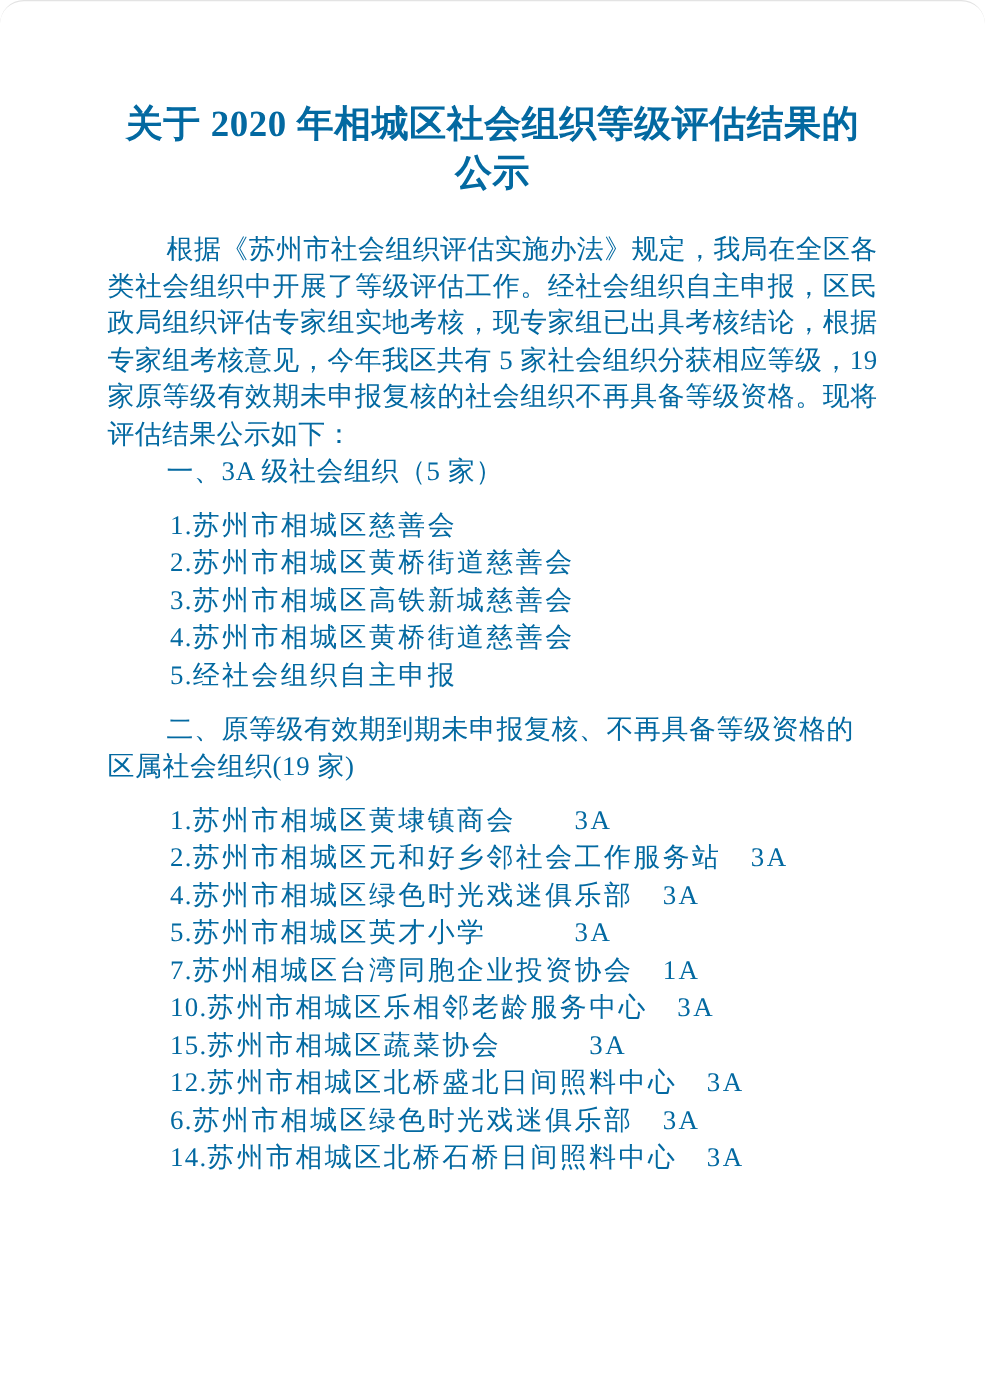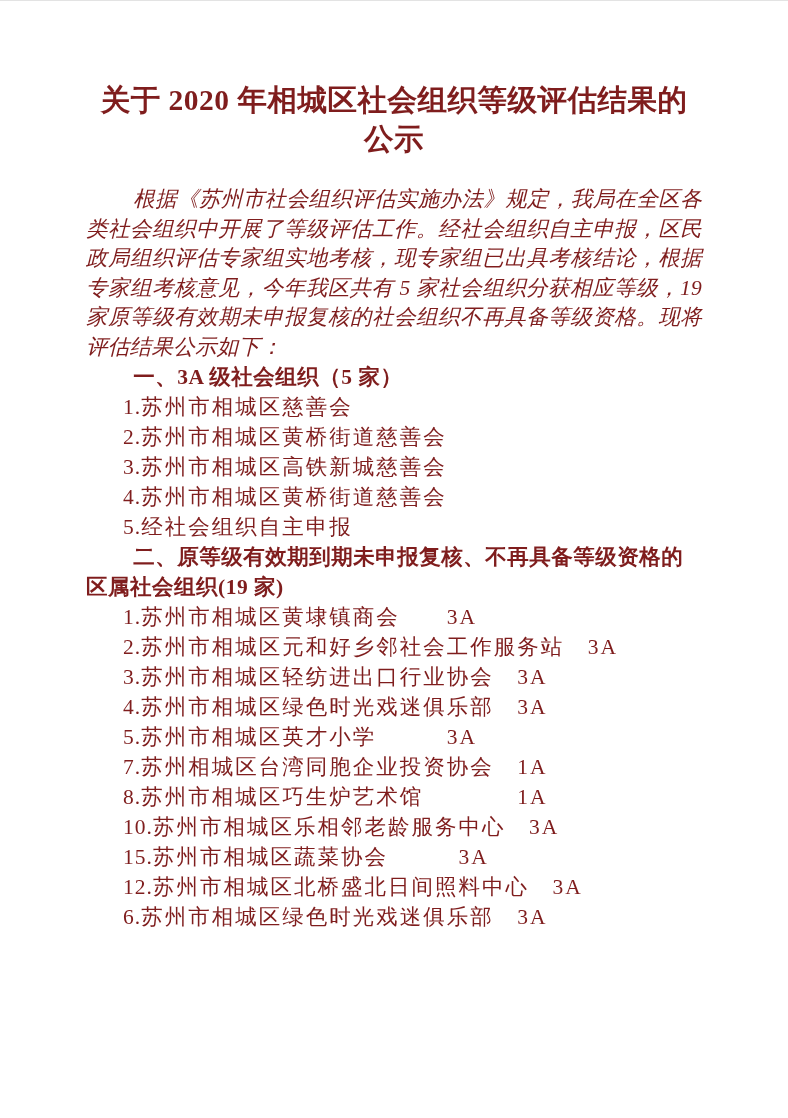--- a/index.html
+++ b/index.html
@@ -1,36 +1,36 @@
 <!DOCTYPE html>
 <html><head>
 <meta charset="utf-8">
 <style>
   html,body { margin:0; padding:0; background:#ffffff; }
   .page {
     width:788px; height:1118px; box-sizing:border-box;
     padding:80px 86px 0 86px;
     border-top:1px solid #e3e3e3;
     font-family:"Liberation Serif","DejaVu Serif",serif;
-    color:#7f1d1d; background:#ffffff; overflow:hidden;
+    color:#0369a1; background:#ffffff; overflow:hidden;border-radius:19px;
   }
   .title {
     margin:0 0 26px 0;
     font-size:29.5px; font-weight:bold; text-align:center;
     line-height:39px; letter-spacing:0.5px;
   }
   .intro {
     margin:0; font-size:21.5px; line-height:29.5px;
-    text-align:justify; text-indent:2.2em; letter-spacing:0.3px;font-style:italic;
+    text-align:justify; text-indent:2.2em; letter-spacing:0.3px;
   }
   .heading {
-    margin:0; font-size:21.5px; font-weight:bold;
+    margin:0; font-size:21.5px; font-weight:normal;
     line-height:30px; text-indent:2.2em; letter-spacing:0.5px;
   }
-  .list { margin:0; }
+  .list { margin:13px; }
   .list-item {
     font-size:21.5px; line-height:30px;
     padding-left:37px; letter-spacing:2px; white-space:pre;
   }
   .list-item .no { letter-spacing:1px; }
 </style>
 </head>
 <body>
 
 <div class="page">
@@ -44,23 +44,22 @@
       <div class="list-item"><span class="no">2.</span><span>苏州市相城区黄桥街道慈善会</span></div>
       <div class="list-item"><span class="no">3.</span><span>苏州市相城区高铁新城慈善会</span></div>
       <div class="list-item"><span class="no">4.</span><span>苏州市相城区黄桥街道慈善会</span></div>
       <div class="list-item"><span class="no">5.</span><span>经社会组织自主申报</span></div>
     </div>
 
   <div class="heading">二、原等级有效期到期未申报复核、不再具备等级资格的区属社会组织(19 家)</div>
   <div class="list" id="list-b">
       <div class="list-item"><span class="no">1.</span><span>苏州市相城区黄埭镇商会</span><span>　　</span><span>3A</span></div>
       <div class="list-item"><span class="no">2.</span><span>苏州市相城区元和好乡邻社会工作服务站</span><span>　</span><span>3A</span></div>
-      <div class="list-item"><span class="no">3.</span><span>苏州市相城区轻纺进出口行业协会</span><span>　</span><span>3A</span></div>
       <div class="list-item"><span class="no">4.</span><span>苏州市相城区绿色时光戏迷俱乐部</span><span>　</span><span>3A</span></div>
       <div class="list-item"><span class="no">5.</span><span>苏州市相城区英才小学</span><span>　　　</span><span>3A</span></div>
       <div class="list-item"><span class="no">7.</span><span>苏州相城区台湾同胞企业投资协会</span><span>　</span><span>1A</span></div>
-      <div class="list-item"><span class="no">8.</span><span>苏州市相城区巧生炉艺术馆</span><span>　　　　</span><span>1A</span></div>
       <div class="list-item"><span class="no">10.</span><span>苏州市相城区乐相邻老龄服务中心</span><span>　</span><span>3A</span></div>
       <div class="list-item"><span class="no">15.</span><span>苏州市相城区蔬菜协会</span><span>　　　</span><span>3A</span></div>
       <div class="list-item"><span class="no">12.</span><span>苏州市相城区北桥盛北日间照料中心</span><span>　</span><span>3A</span></div>
       <div class="list-item"><span class="no">6.</span><span>苏州市相城区绿色时光戏迷俱乐部</span><span>　</span><span>3A</span></div>
+      <div class="list-item"><span class="no">14.</span><span>苏州市相城区北桥石桥日间照料中心</span><span>　</span><span>3A</span></div>
     </div>
 </div>
 
 </body></html>

